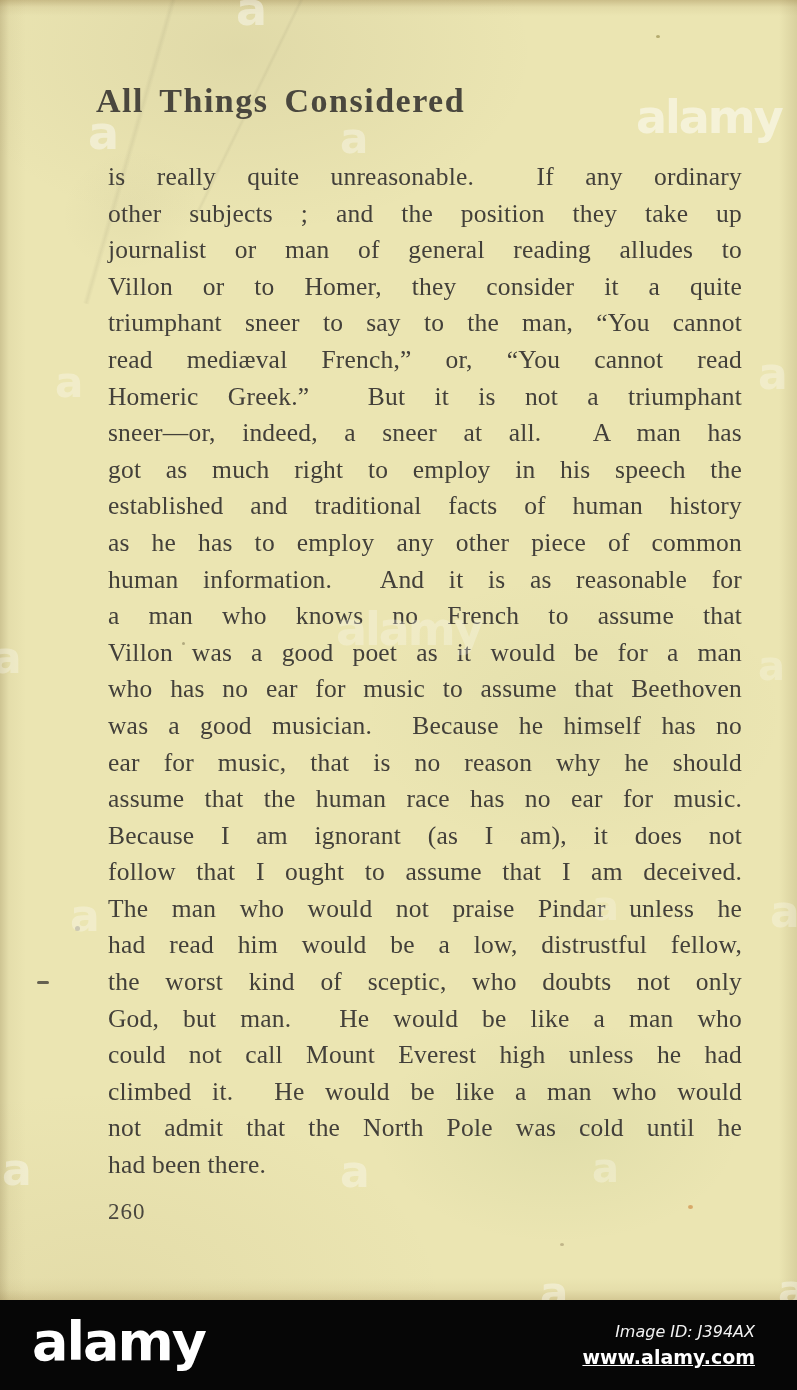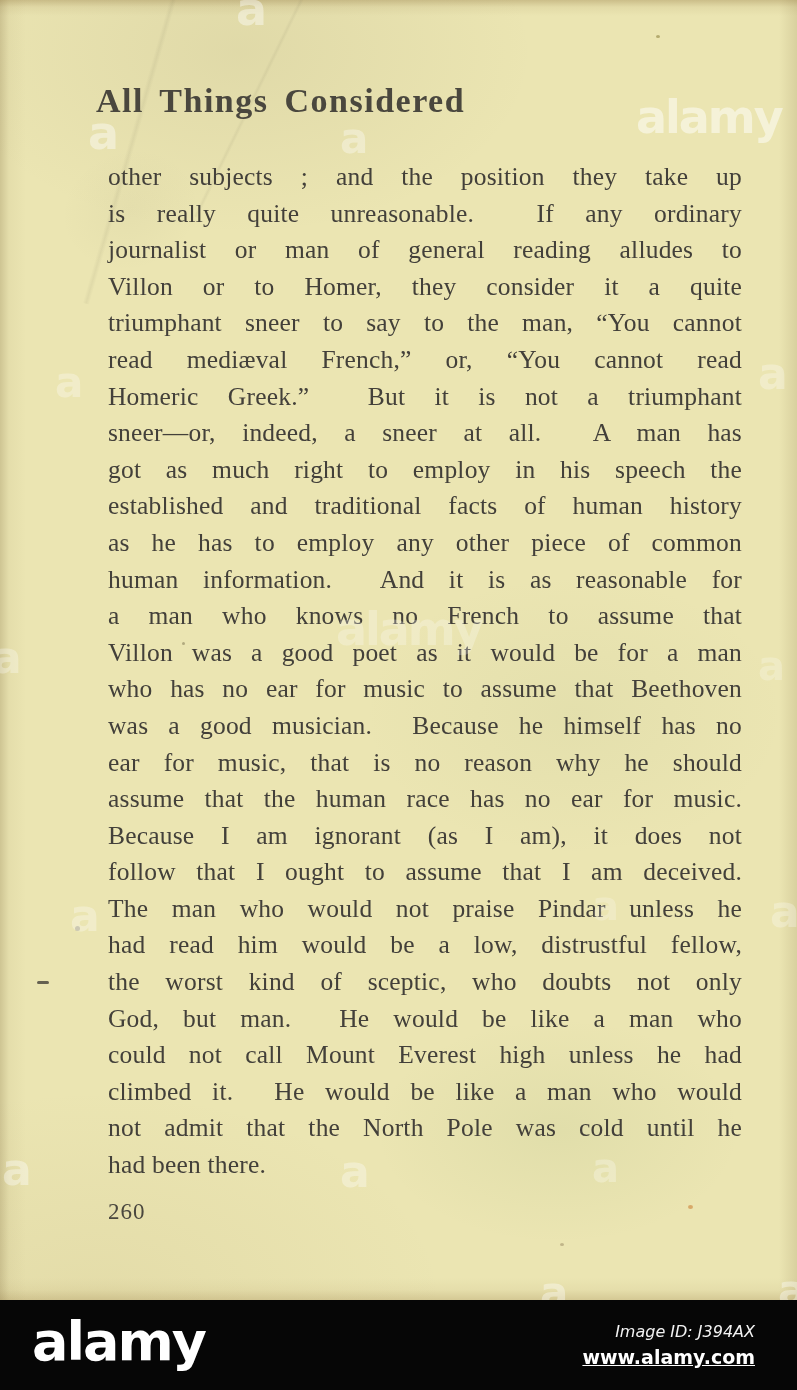--- a/index.html
+++ b/index.html
@@ -109,22 +109,22 @@
 <div class="stage">
 
   <div class="paper">
     <div class="crease c1"></div>
     <div class="crease c2"></div>
     <div class="crease c3"></div>
 
     <h1 class="title">All Things Considered</h1>
 
     <div class="body-text" id="body-lines">
+        <div class="line">is really quite unreasonable.&nbsp; If any ordinary</div>
         <div class="line">other subjects ; and the position they take up</div>
-        <div class="line">is really quite unreasonable.&nbsp; If any ordinary</div>
         <div class="line">journalist or man of general reading alludes to</div>
         <div class="line">Villon or to Homer, they consider it a quite</div>
         <div class="line">triumphant sneer to say to the man, “You cannot</div>
         <div class="line">read mediæval French,” or, “You cannot read</div>
         <div class="line">Homeric Greek.”&nbsp; But it is not a triumphant</div>
         <div class="line">sneer—or, indeed, a sneer at all.&nbsp; A man has</div>
         <div class="line">got as much right to employ in his speech the</div>
         <div class="line">established and traditional facts of human history</div>
         <div class="line">as he has to employ any other piece of common</div>
         <div class="line">human information.&nbsp; And it is as reasonable for</div>

